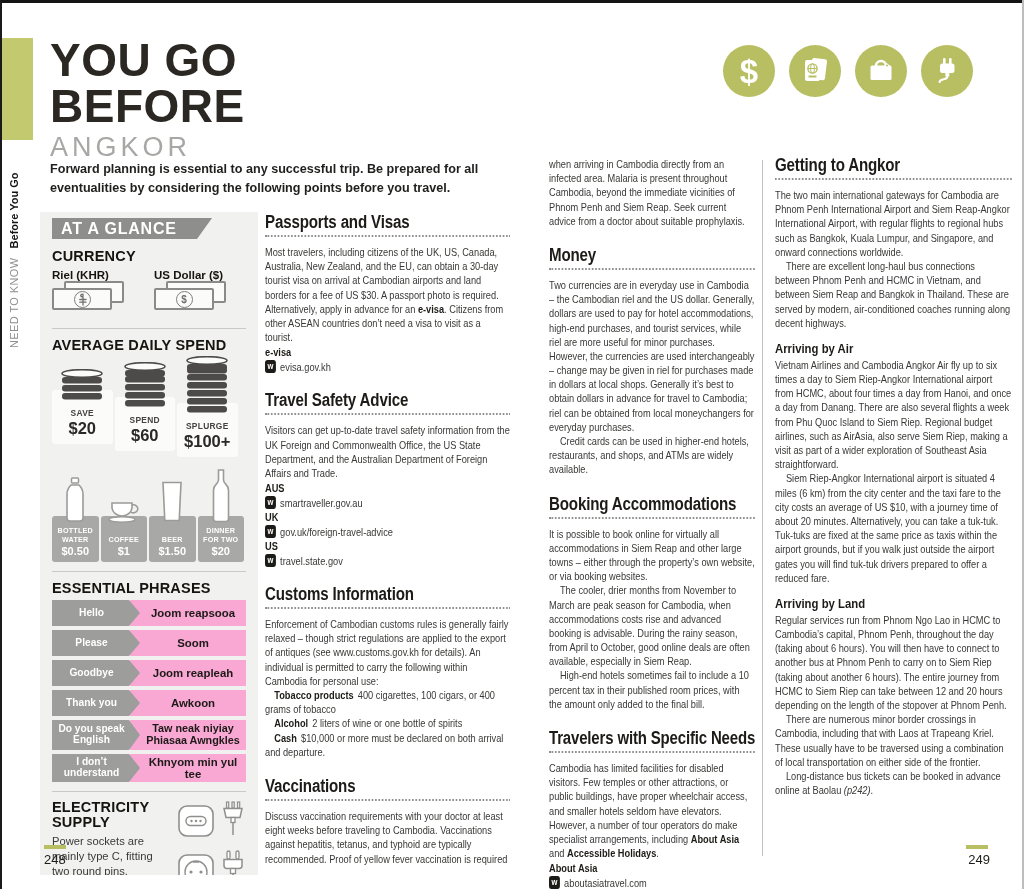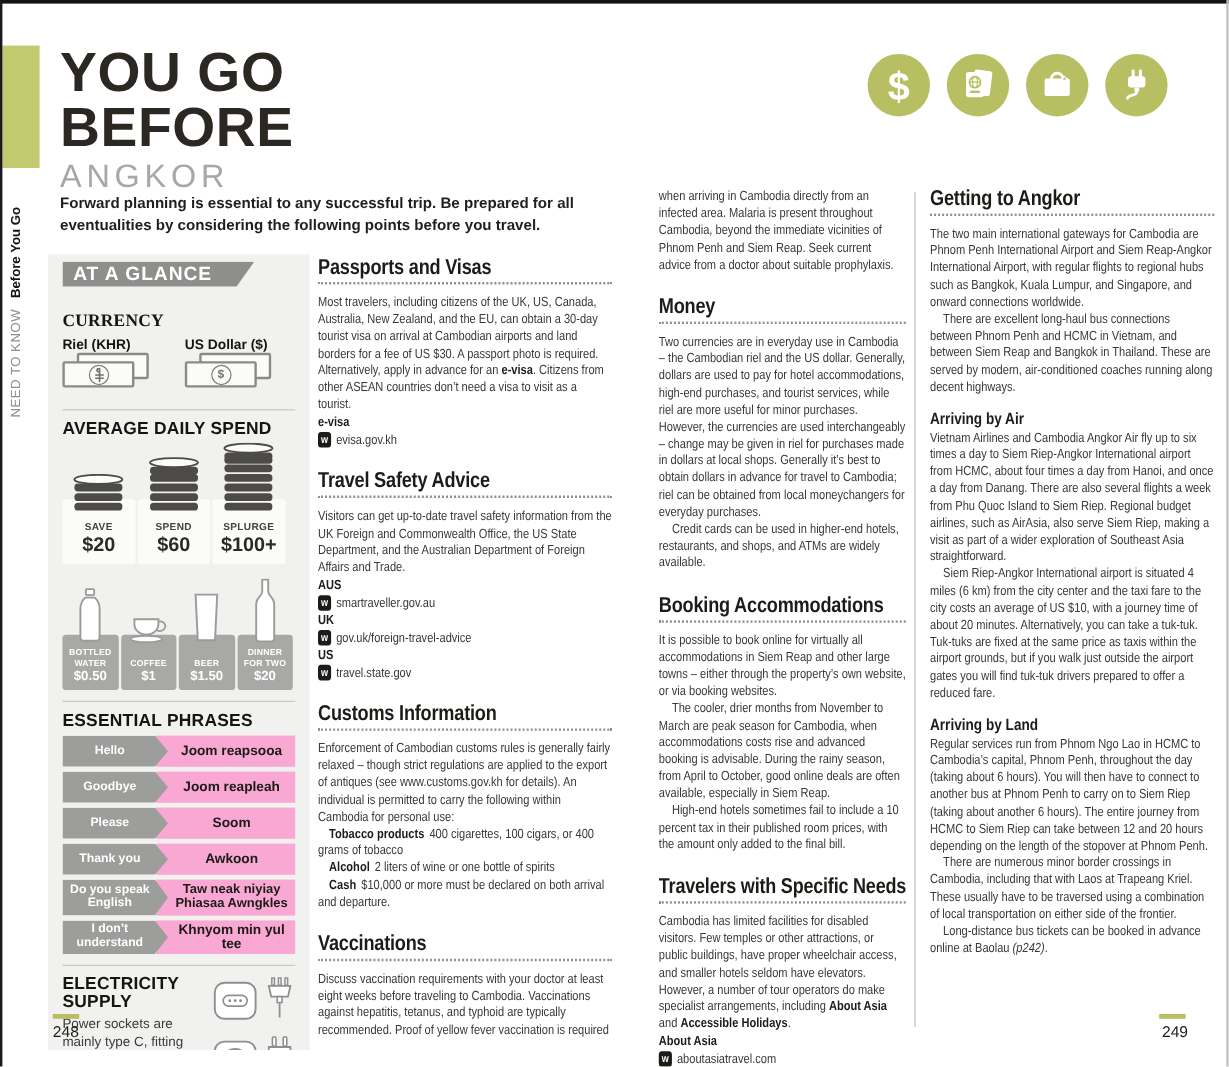--- a/index.html
+++ b/index.html
@@ -30,32 +30,32 @@
   .hicon .dollar{color:#fff;font-size:33px;font-weight:700;line-height:1;}
 
   
   .panel{position:absolute;left:40px;top:212px;width:218px;height:663px;background:#f1f1ef;
          padding:6px 12px 0;box-sizing:border-box;overflow:hidden;}
   .banner{width:160px;height:21px;background:#8e8e8c;color:#fff;font-size:16px;font-weight:800;
           letter-spacing:.8px;display:flex;align-items:center;padding-left:9px;box-sizing:border-box;
           clip-path:polygon(0 0,100% 0,calc(100% - 15px) 100%,0 100%);}
   .ph{font-size:14.5px;font-weight:800;color:#16140f;letter-spacing:.2px;}
   .panel hr.div{border:0;border-top:1px solid #c9c9c7;margin:9px 0 8px;}
-  .cur-head{margin-top:21px;font-family:Liberation Serif, serif;}
+  .cur-head{margin-top:9px;}
   .cur-row{display:flex;gap:24px;margin-top:5px;}
   .cur-label{font-size:11.5px;font-weight:700;color:#16140f;margin-bottom:0;}
   .note{position:relative;width:78px;height:38px;}
   .note .back,.note .front{position:absolute;border:2px solid #8a8a88;background:#fbfbf9;border-radius:2px;
         width:60px;height:22px;box-sizing:border-box;}
   .note .back{left:12px;top:0;}
   .note .front{left:0;top:7px;display:flex;align-items:center;justify-content:center;}
   .note .coin-circle{width:17px;height:17px;border:1.6px solid #7f7f7d;border-radius:50%;
         display:flex;align-items:center;justify-content:center;box-sizing:border-box;
         font-size:10px;font-weight:700;color:#6f6f6d;}
-  .spend-row{display:flex;gap:2px;margin-top:3px;align-items:flex-end;}
+  .spend-row{display:flex;gap:2px;margin-top:3px;align-items:center;}
   .spend{display:flex;flex-direction:column;align-items:center;width:60.5px;}
   .stack{position:relative;z-index:2;margin-bottom:-11px;}
   .scard{background:#fbfbf9;border-radius:3px;width:100%;height:54px;display:flex;flex-direction:column;
          align-items:center;justify-content:flex-end;padding-bottom:6px;box-sizing:border-box;}
   .slabel{font-size:8.4px;font-weight:700;color:#44423f;letter-spacing:.3px;}
   .sprice{font-size:16.5px;font-weight:800;color:#2b2926;margin-top:1px;}
   .bud-row{display:flex;gap:2px;margin-top:12px;align-items:flex-end;}
   .bud{display:flex;flex-direction:column;align-items:center;width:46.5px;}
   .bicon{position:relative;z-index:2;margin-bottom:-7px;}
   .bcard{background:#a8a8a6;border-radius:3px;width:100%;height:46px;color:#fff;display:flex;
@@ -279,26 +279,26 @@
     </div>
 
     <hr class="div">
 
     <div class="ph">ESSENTIAL PHRASES</div>
     <div class="prow">
       <div class="pl">Hello</div>
       <div class="pr">Joom reapsooa</div>
     </div>
     <div class="prow">
+      <div class="pl">Please</div>
+      <div class="pr">Soom</div>
+    </div>
+    <div class="prow">
       <div class="pl">Goodbye</div>
       <div class="pr">Joom reapleah</div>
-    </div>
-    <div class="prow">
-      <div class="pl">Please</div>
-      <div class="pr">Soom</div>
     </div>
     <div class="prow">
       <div class="pl">Thank you</div>
       <div class="pr">Awkoon</div>
     </div>
     <div class="prow" style="height:30px">
       <div class="pl">Do you speak English</div>
       <div class="pr" style="font-size:10.8px">Taw neak niyiay Phiasaa Awngkles</div>
     </div>
     <div class="prow" style="height:28px">

